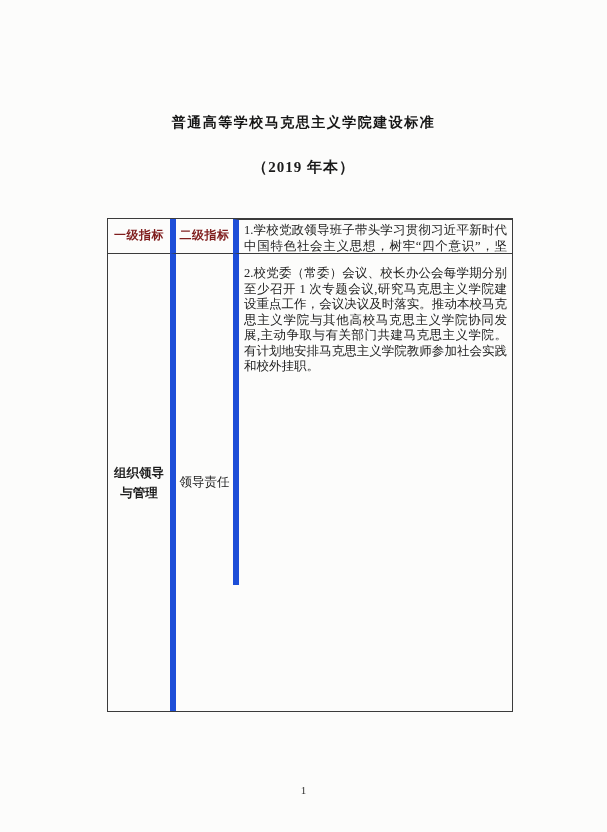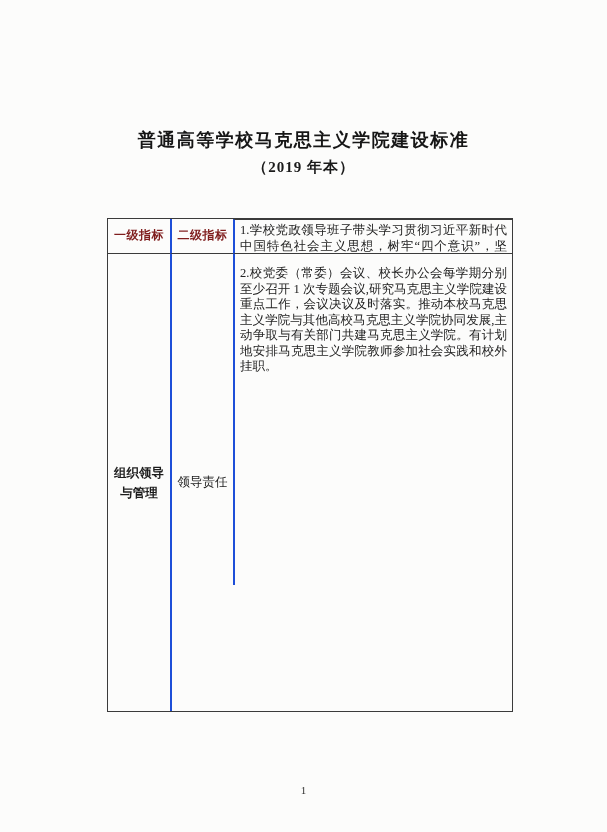--- a/index.html
+++ b/index.html
@@ -14,25 +14,24 @@
     font-family: "Liberation Serif", "DejaVu Serif", serif;
     color: #1f1f1f;
     overflow: hidden;
   }
   .page-title {
     position: absolute;
     top: 114px;
     left: 0;
     width: 607px;
     text-align: center;
-    font-size: 18px;
+    font-size: 14px;
     font-weight: bold;
     letter-spacing: 1.5px;
     color: #161616;
-    margin-top: 14px;
   }
   .page-subtitle {
     position: absolute;
     top: 158px;
     left: 0;
     width: 607px;
     text-align: center;
     font-size: 15px;
     font-weight: bold;
     letter-spacing: 1px;
@@ -49,21 +48,21 @@
     display: grid;
     grid-template-columns: 62px 63px 1fr;
     grid-template-rows: 34px 332px 1fr;
   }
   .cell {
     box-sizing: border-box;
     font-size: 12.5px;
     line-height: 15.5px;
     color: #222;
   }
-  .b-left { border-left: 2px solid #1d4ed8; }
+  .b-left { border-left: 6px solid #1d4ed8; }
   .b-top  { border-top: 1px solid #3b3b3b; }
   .head-cell {
     display: flex;
     align-items: center;
     justify-content: center;
     font-weight: bold;
     font-size: 12px;
     letter-spacing: 0.5px;
     color: #7f1d1d;
   }

